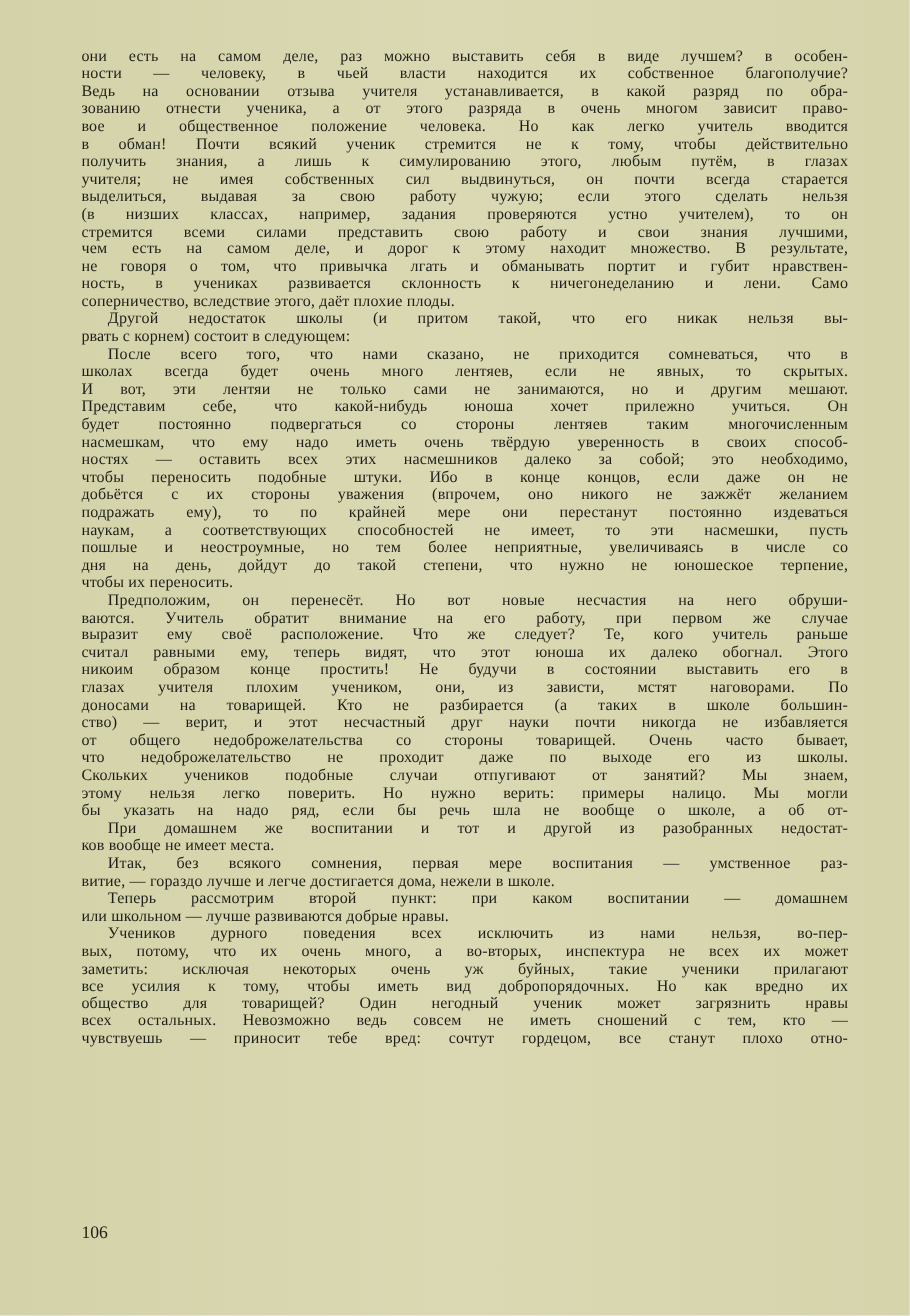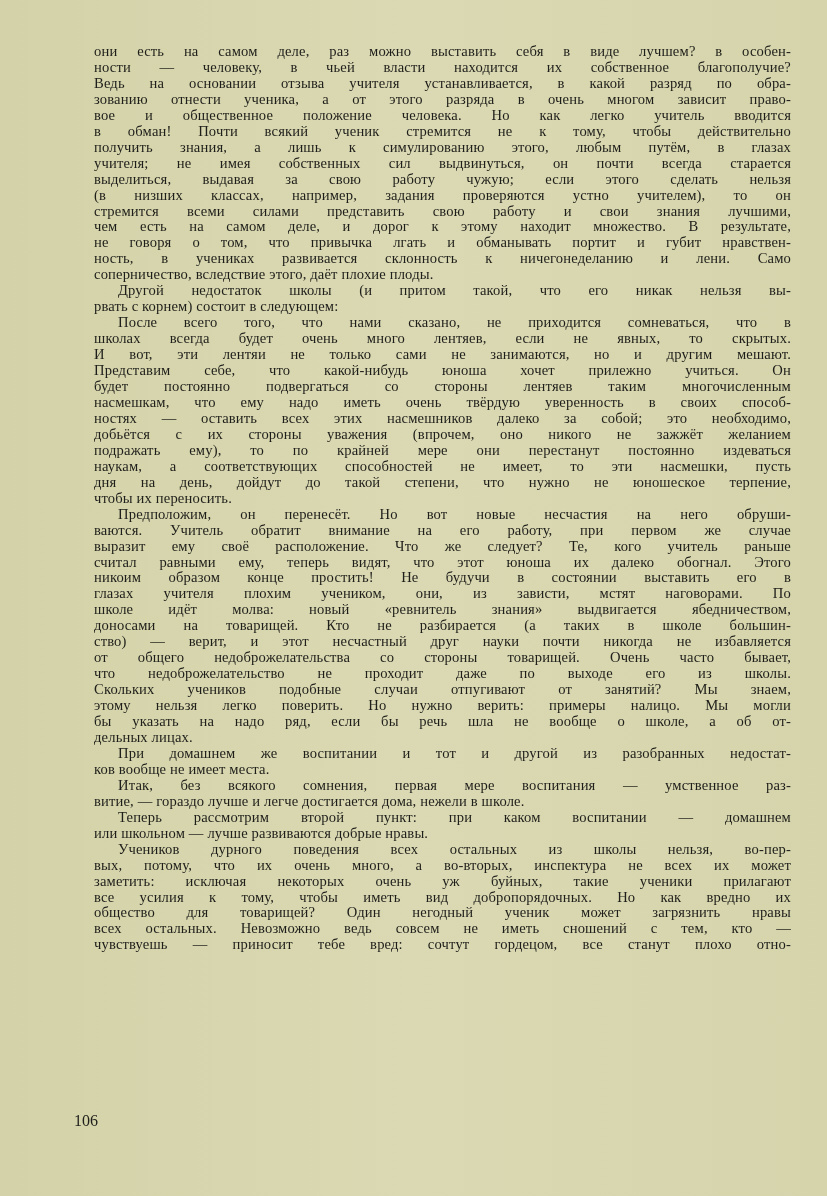--- a/index.html
+++ b/index.html
@@ -9,21 +9,20 @@
     background: linear-gradient(90deg, #d3d2a8 0%, #dbd9b3 50%, #d5d4ab 100%);
     position: relative; overflow: hidden;
   }
   .page {
     position: absolute; left: 74px; top: 44px; width: 697px;
     font-family: "Liberation Serif", serif;
     font-size: 14.6px; line-height: 15.95px;
     color: #1e1e1a;
     text-align: justify;
     letter-spacing: 0.15px;
-    margin-left: 20px;
   }
   .line { display: block; text-align: justify; text-align-last: justify; white-space: nowrap; overflow: hidden; }
   .line.end { text-align-last: left; }
   .line.ind { padding-left: 24px; font-family: Liberation Serif, serif; }
   .pagenum {
     position: absolute; left: 74px; top: 1112px;
     font-family: "Liberation Serif", serif; font-size: 16px; color: #1e1e1a; text-align: right;
   }
 </style>
 </head>
@@ -52,57 +51,57 @@
       <span class="line end">рвать с корнем) состоит в следующем:</span>
     </div>
     <div>
       <span class="line ind">После всего того, что нами сказано, не приходится сомневаться, что в</span>
       <span class="line">школах всегда будет очень много лентяев, если не явных, то скрытых.</span>
       <span class="line">И вот, эти лентяи не только сами не занимаются, но и другим мешают.</span>
       <span class="line">Представим себе, что какой-нибудь юноша хочет прилежно учиться. Он</span>
       <span class="line">будет постоянно подвергаться со стороны лентяев таким многочисленным</span>
       <span class="line">насмешкам, что ему надо иметь очень твёрдую уверенность в своих способ-</span>
       <span class="line">ностях — оставить всех этих насмешников далеко за собой; это необходимо,</span>
+      <span class="line">чтобы переносить подобные штуки. Ибо в конце концов, если даже он не</span>
       <span class="line">добьётся с их стороны уважения (впрочем, оно никого не зажжёт желанием</span>
       <span class="line">подражать ему), то по крайней мере они перестанут постоянно издеваться</span>
       <span class="line">наукам, а соответствующих способностей не имеет, то эти насмешки, пусть</span>
+      <span class="line">пошлые и неостроумные, но тем более неприятные, увеличиваясь в числе со</span>
       <span class="line">дня на день, дойдут до такой степени, что нужно не юношеское терпение,</span>
       <span class="line end">чтобы их переносить.</span>
     </div>
     <div>
       <span class="line ind">Предположим, он перенесёт. Но вот новые несчастия на него обруши-</span>
       <span class="line">ваются. Учитель обратит внимание на его работу, при первом же случае</span>
       <span class="line">выразит ему своё расположение. Что же следует? Те, кого учитель раньше</span>
       <span class="line">считал равными ему, теперь видят, что этот юноша их далеко обогнал. Этого</span>
       <span class="line">никоим образом конце простить! Не будучи в состоянии выставить его в</span>
       <span class="line">глазах учителя плохим учеником, они, из зависти, мстят наговорами. По</span>
-      <span class="line">школе идёт молва: новый «ревнитель знания» выдвигается ябедничеством,</span>
       <span class="line">доносами на товарищей. Кто не разбирается (а таких в школе большин-</span>
       <span class="line">ство) — верит, и этот несчастный друг науки почти никогда не избавляется</span>
       <span class="line">от общего недоброжелательства со стороны товарищей. Очень часто бывает,</span>
       <span class="line">что недоброжелательство не проходит даже по выходе его из школы.</span>
       <span class="line">Скольких учеников подобные случаи отпугивают от занятий? Мы знаем,</span>
       <span class="line">этому нельзя легко поверить. Но нужно верить: примеры налицо. Мы могли</span>
       <span class="line">бы указать на надо ряд, если бы речь шла не вообще о школе, а об от-</span>
-      <span class="line end">дельных лицах.</span>
     </div>
     <div>
       <span class="line ind">При домашнем же воспитании и тот и другой из разобранных недостат-</span>
       <span class="line end">ков вообще не имеет места.</span>
     </div>
     <div>
       <span class="line ind">Итак, без всякого сомнения, первая мере воспитания — умственное раз-</span>
       <span class="line end">витие, — гораздо лучше и легче достигается дома, нежели в школе.</span>
     </div>
     <div>
       <span class="line ind">Теперь рассмотрим второй пункт: при каком воспитании — домашнем</span>
       <span class="line end">или школьном — лучше развиваются добрые нравы.</span>
     </div>
     <div>
-      <span class="line ind">Учеников дурного поведения всех остальных из школы нельзя, во-пер-</span>
+      <span class="line ind">Учеников дурного поведения всех исключить из нами нельзя, во-пер-</span>
       <span class="line">вых, потому, что их очень много, а во-вторых, инспектура не всех их может</span>
       <span class="line">заметить: исключая некоторых очень уж буйных, такие ученики прилагают</span>
       <span class="line">все усилия к тому, чтобы иметь вид добропорядочных. Но как вредно их</span>
       <span class="line">общество для товарищей? Один негодный ученик может загрязнить нравы</span>
       <span class="line">всех остальных. Невозможно ведь совсем не иметь сношений с тем, кто —</span>
       <span class="line">чувствуешь — приносит тебе вред: сочтут гордецом, все станут плохо отно-</span>
     </div>
   </div>
 <div class="pagenum">106</div>
 

